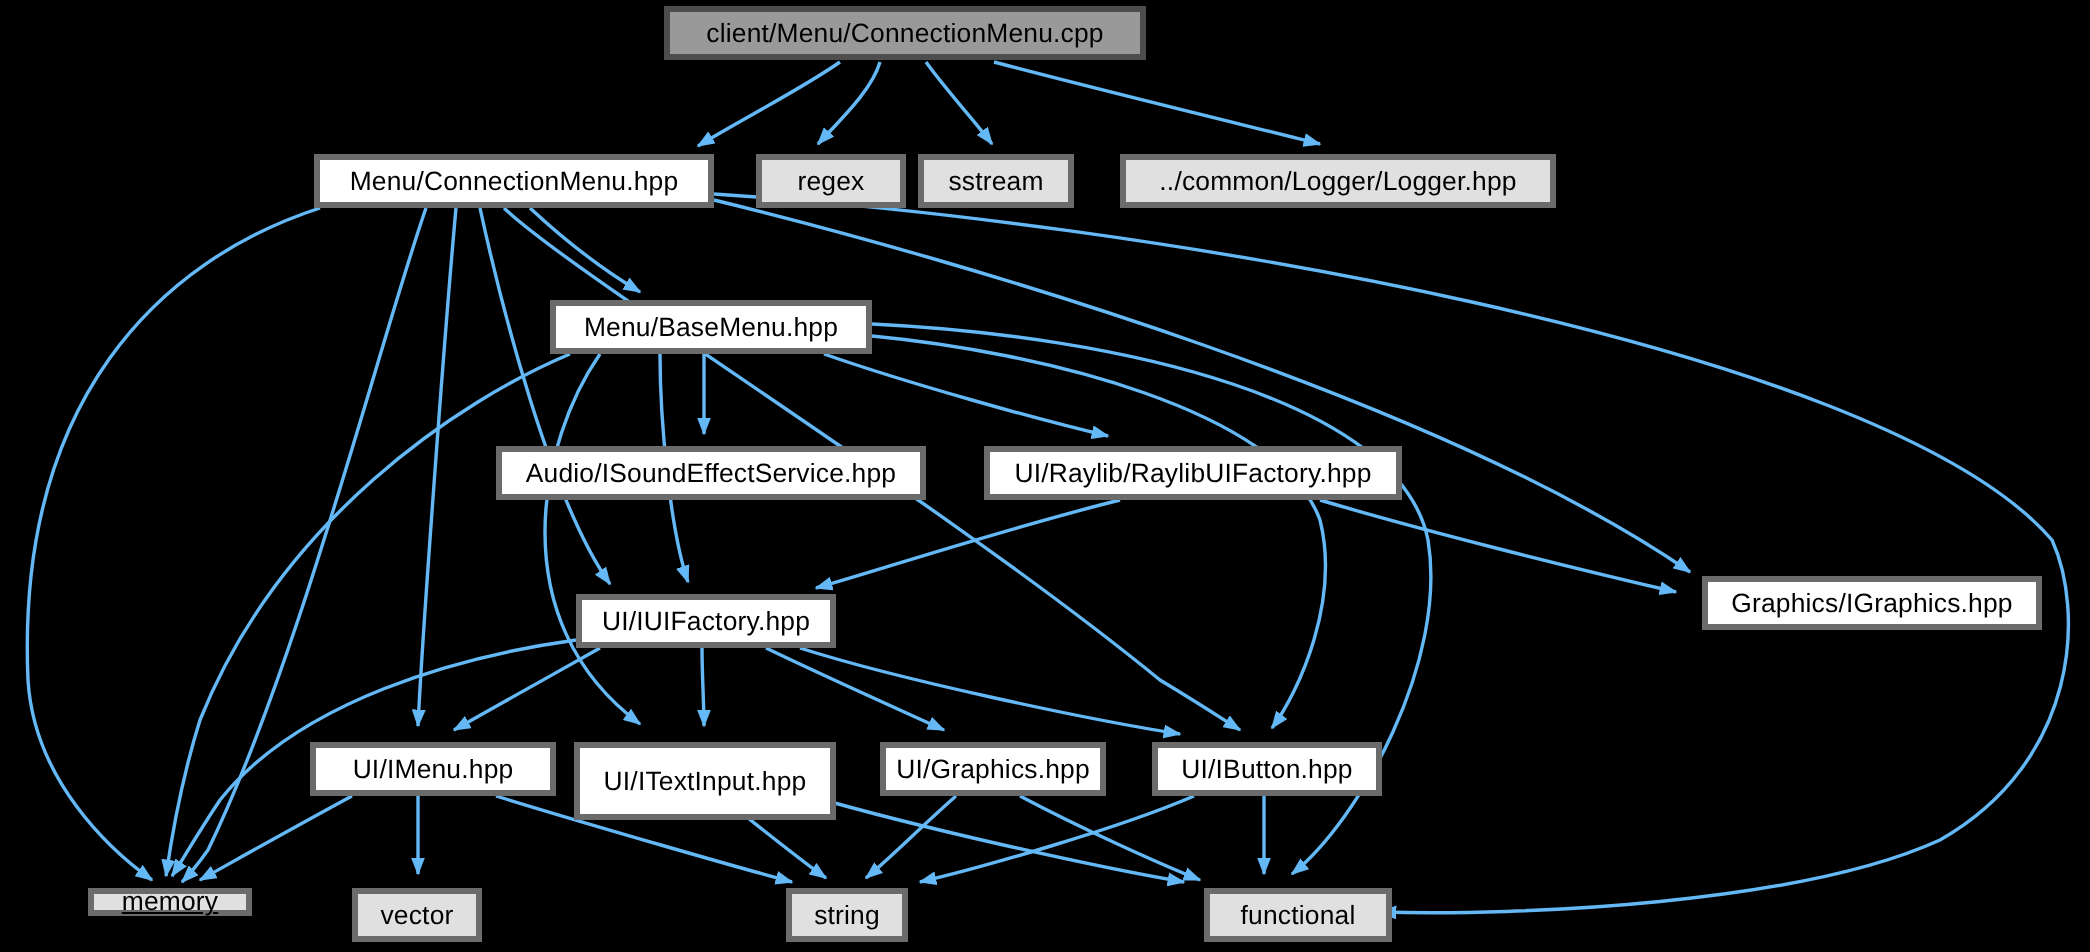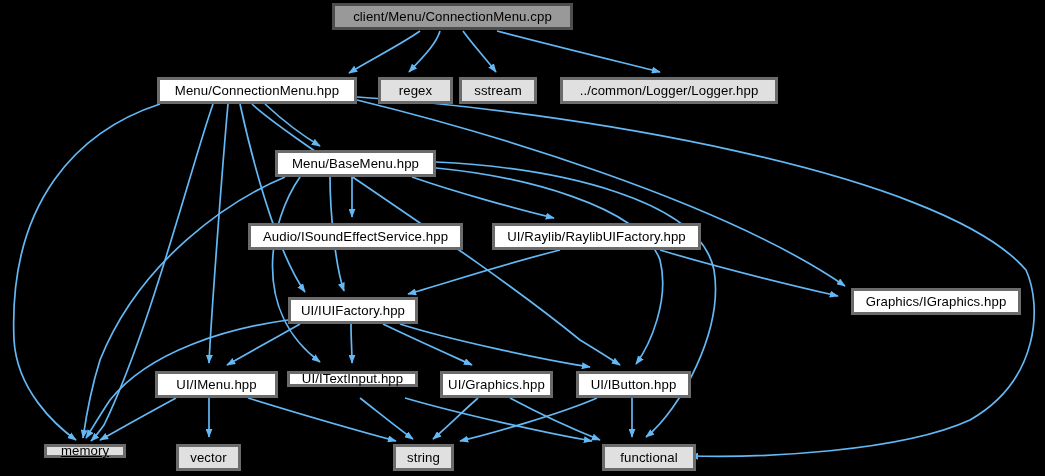--- a/index.html
+++ b/index.html
@@ -107,21 +107,21 @@
       <div class="graph-node node-hdr" style="left: 157px; top: 77px; width: 200px; height: 27px;">Menu/ConnectionMenu.hpp</div>
       <div class="graph-node node-sys" style="left: 378px; top: 77px; width: 75px; height: 27px;">regex</div>
       <div class="graph-node node-sys" style="left: 459px; top: 77px; width: 78px; height: 27px;">sstream</div>
       <div class="graph-node node-sys" style="left: 560px; top: 77px; width: 218px; height: 27px;">../common/Logger/Logger.hpp</div>
       <div class="graph-node node-hdr" style="left: 275px; top: 150px; width: 161px; height: 27px;">Menu/BaseMenu.hpp</div>
       <div class="graph-node node-hdr" style="left: 248px; top: 223px; width: 215px; height: 27px;">Audio/ISoundEffectService.hpp</div>
       <div class="graph-node node-hdr" style="left: 492px; top: 223px; width: 209px; height: 27px;">UI/Raylib/RaylibUIFactory.hpp</div>
       <div class="graph-node node-hdr" style="left: 288px; top: 297px; width: 130px; height: 27px;">UI/IUIFactory.hpp</div>
       <div class="graph-node node-hdr" style="left: 831px; top: 288px; width: 170px; height: 27px; margin-left: 20px;">Graphics/IGraphics.hpp</div>
       <div class="graph-node node-hdr" style="left: 155px; top: 371px; width: 123px; height: 27px;">UI/IMenu.hpp</div>
-      <div class="graph-node node-hdr" style="left: 287px; top: 371px; width: 131px; height: 16px;">UI/ITextInput.hpp</div>
+      <div class="graph-node node-hdr" style="left: 287px; top: 371px; width: 131px; height: 39px;">UI/ITextInput.hpp</div>
       <div class="graph-node node-hdr" style="left: 440px; top: 371px; width: 113px; height: 27px;">UI/Graphics.hpp</div>
       <div class="graph-node node-hdr" style="left: 576px; top: 371px; width: 115px; height: 27px; text-align: center;">UI/IButton.hpp</div>
       <div class="graph-node node-sys" style="left: 44px; top: 444px; width: 82px; height: 14px; text-decoration: underline;">memory</div>
       <div class="graph-node node-sys" style="left: 176px; top: 444px; width: 65px; height: 27px;">vector</div>
       <div class="graph-node node-sys" style="left: 393px; top: 444px; width: 61px; height: 27px;">string</div>
       <div class="graph-node node-sys" style="left: 584px; top: 444px; width: 94px; height: 27px; margin-left: 18px;">functional</div>
     </div>
 
 </div>
 

